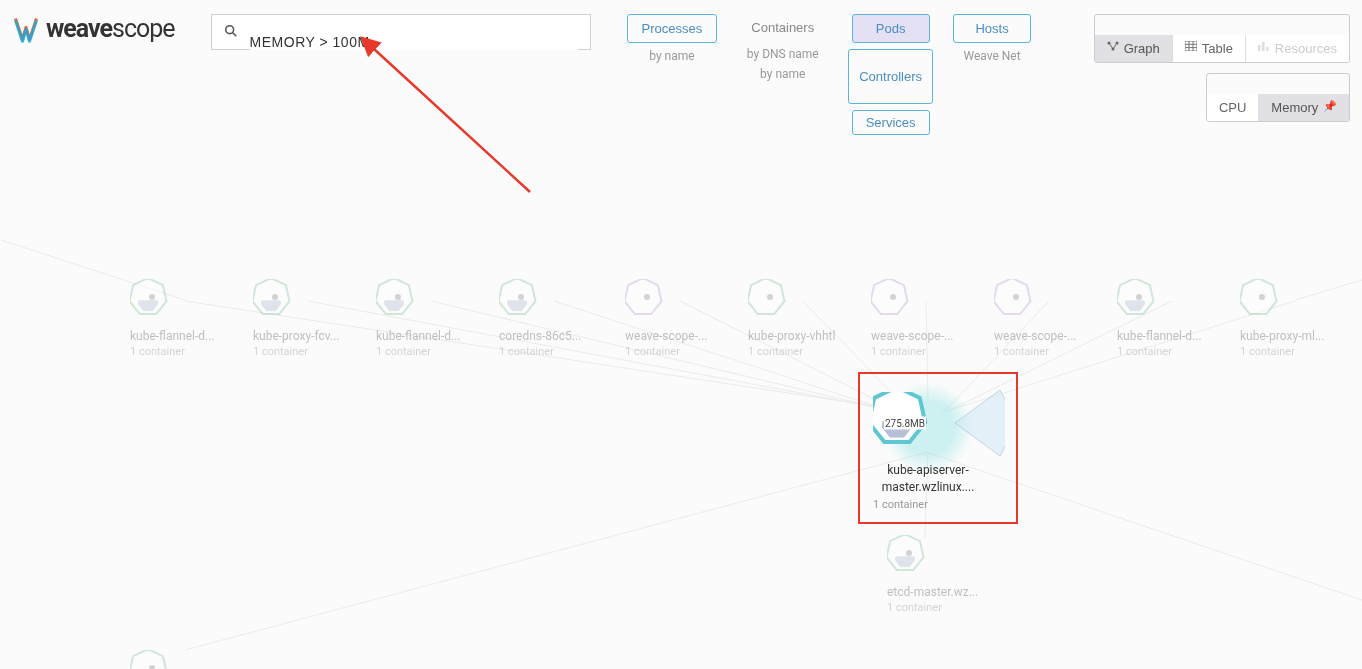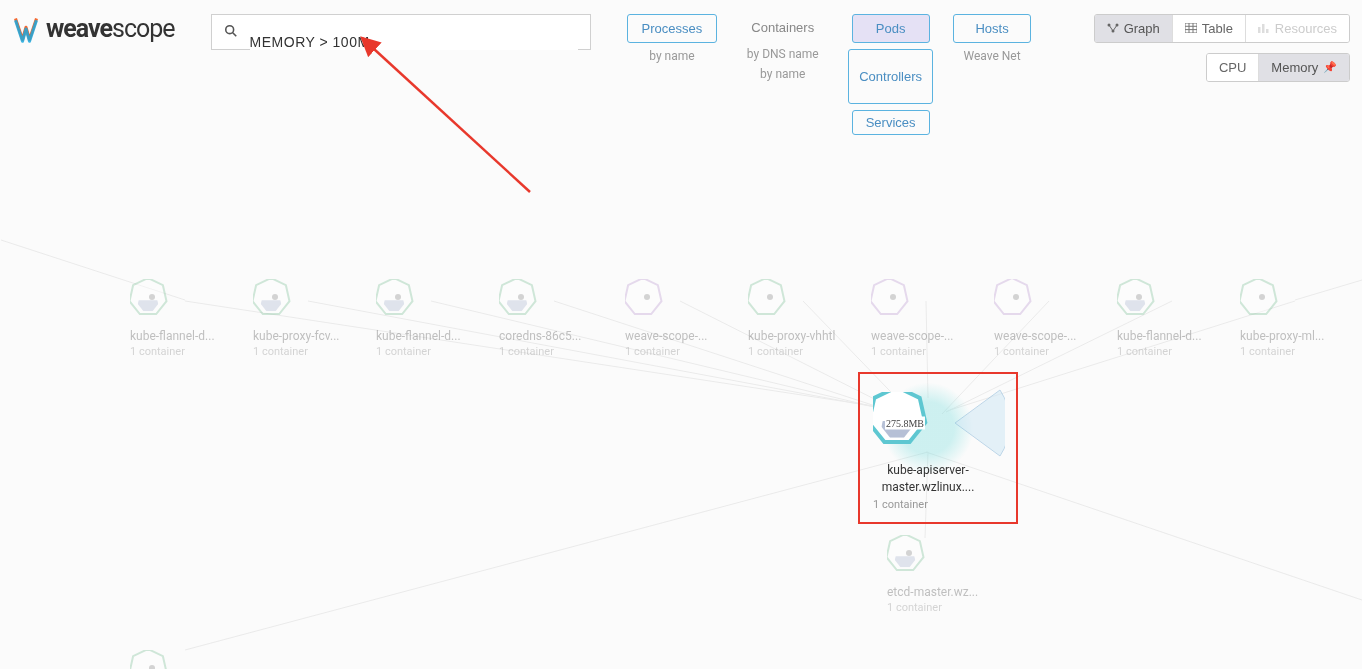--- a/index.html
+++ b/index.html
@@ -120,23 +120,23 @@
       overflow: hidden;
     }
     .toggle-btn {
       font-size: 13px;
       padding: 6px 12px;
       background: white;
       border: none;
       cursor: pointer;
       color: #666;
       display: flex;
-      align-items: center;
       gap: 5px;
       border-right: 1px solid #ddd;
+      margin-top: 20px;
     }
     .toggle-btn:last-child {
       border-right: none;
     }
     .toggle-btn.active {
       background: #e0e0e5;
       color: #555;
     }
     .toggle-btn.disabled {
       color: #ccc;
@@ -171,21 +171,20 @@
       opacity: 0.4;
     }
     .node.highlight {
       opacity: 1;
     }
     .node-shape {
       width: 44px;
       height: 44px;
       position: relative;
       margin-bottom: 6px;
-      font-family: Liberation Serif, serif;
     }
     .node.large .node-shape {
       width: 64px;
       height: 64px;
     }
     .hept-outer {
       fill: white;
       stroke: #8fc9a5;
       stroke-width: 2;
     }

